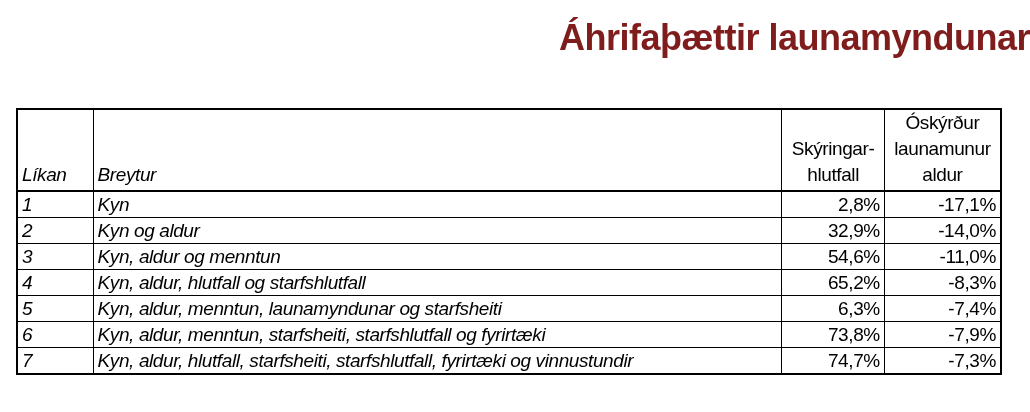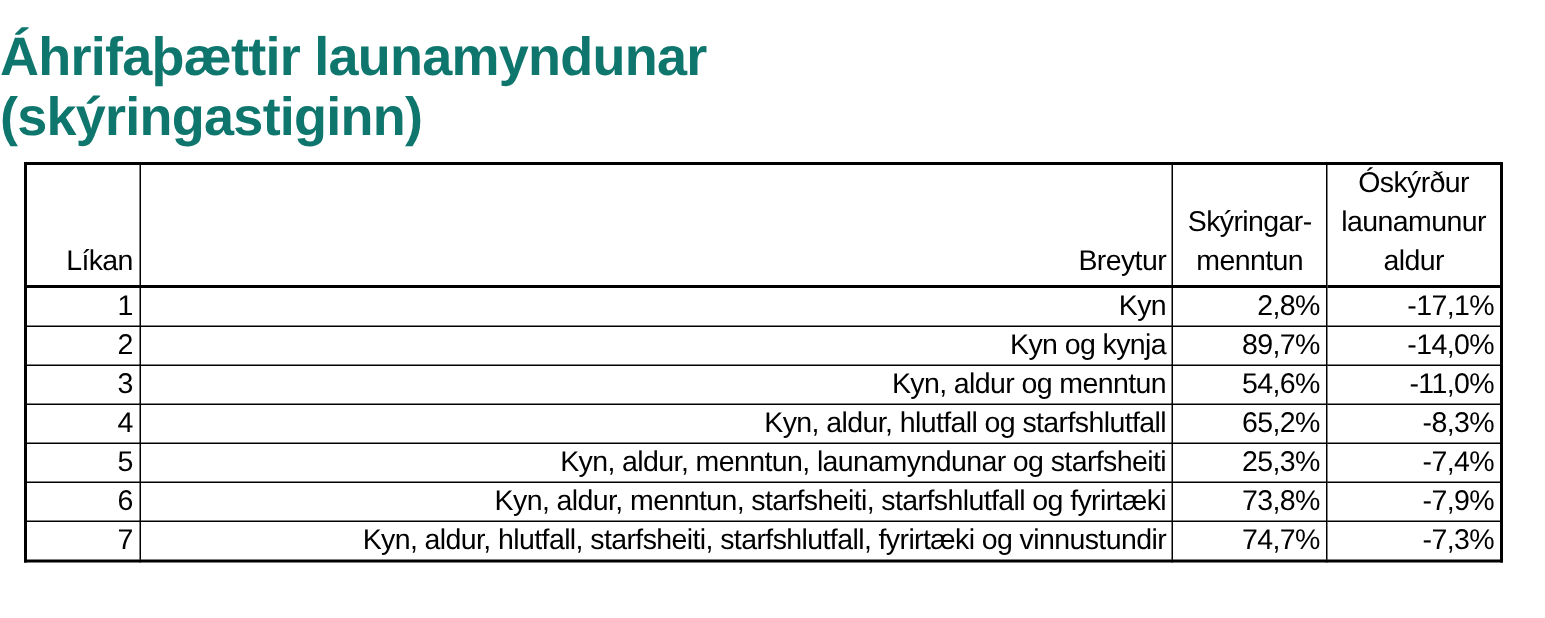--- a/index.html
+++ b/index.html
@@ -12,26 +12,26 @@
     height: 412px;
     position: relative;
     font-family: "Liberation Sans", sans-serif;
     overflow: hidden;
   }
   .title-block {
     position: absolute;
     top: 18px;
     left: 0;
     right: 0;
-    text-align: left;
+    text-align: right;
     font-weight: bold;
     font-size: 36px;
     line-height: 40px;
     letter-spacing: -0.5px;
-    color: #0f766e;
+    color: #7f1d1d;
   }
   .data-table {
     position: absolute;
     left: 16px;
     top: 108px;
     width: 986px;
     border-collapse: collapse;
     table-layout: fixed;
     border: 2px solid #000000;
     font-size: 19px;
@@ -53,83 +53,82 @@
     padding-bottom: 2px;
   }
   .data-table tbody td {
     height: 25px;
     line-height: 25px;
   }
   .col-likan   { width: 75px; }
   .col-breytur { width: 679px; }
   .col-hlutfall { width: 101px; }
   .col-launamunur { width: 115px; }
-  .al { text-align: right; }
+  .al { text-align: left; font-style: italic; }
   .ac { text-align: center; }
   .ar { text-align: right; }
 </style>
 </head>
 <body>
 
 <div class="title-block">
   <div>Áhrifaþættir launamyndunar</div>
-  <div>(skýringastiginn)</div>
 </div>
 
 <table class="data-table">
   <colgroup>
     <col class="col-likan">
     <col class="col-breytur">
     <col class="col-hlutfall">
     <col class="col-launamunur">
   </colgroup>
   <thead>
     <tr>
       <th class="al">Líkan</th>
       <th class="al">Breytur</th>
       <th class="ac">
         <div>Skýringar-</div>
-        <div>menntun</div>
+        <div>hlutfall</div>
       </th>
       <th class="ac">
         <div>Óskýrður</div>
         <div>launamunur</div>
         <div>aldur</div>
       </th>
     </tr>
   </thead>
   <tbody>
     <tr>
       <td class="al">1</td>
       <td class="al">Kyn</td>
       <td class="ar">2,8%</td>
       <td class="ar">-17,1%</td>
     </tr>
     <tr>
       <td class="al">2</td>
-      <td class="al">Kyn og kynja</td>
-      <td class="ar">89,7%</td>
+      <td class="al">Kyn og aldur</td>
+      <td class="ar">32,9%</td>
       <td class="ar">-14,0%</td>
     </tr>
     <tr>
       <td class="al">3</td>
       <td class="al">Kyn, aldur og menntun</td>
       <td class="ar">54,6%</td>
       <td class="ar">-11,0%</td>
     </tr>
     <tr>
       <td class="al">4</td>
       <td class="al">Kyn, aldur, hlutfall og starfshlutfall</td>
       <td class="ar">65,2%</td>
       <td class="ar">-8,3%</td>
     </tr>
     <tr>
       <td class="al">5</td>
       <td class="al">Kyn, aldur, menntun, launamyndunar og starfsheiti</td>
-      <td class="ar">25,3%</td>
+      <td class="ar">6,3%</td>
       <td class="ar">-7,4%</td>
     </tr>
     <tr>
       <td class="al">6</td>
       <td class="al">Kyn, aldur, menntun, starfsheiti, starfshlutfall og fyrirtæki</td>
       <td class="ar">73,8%</td>
       <td class="ar">-7,9%</td>
     </tr>
     <tr>
       <td class="al">7</td>

